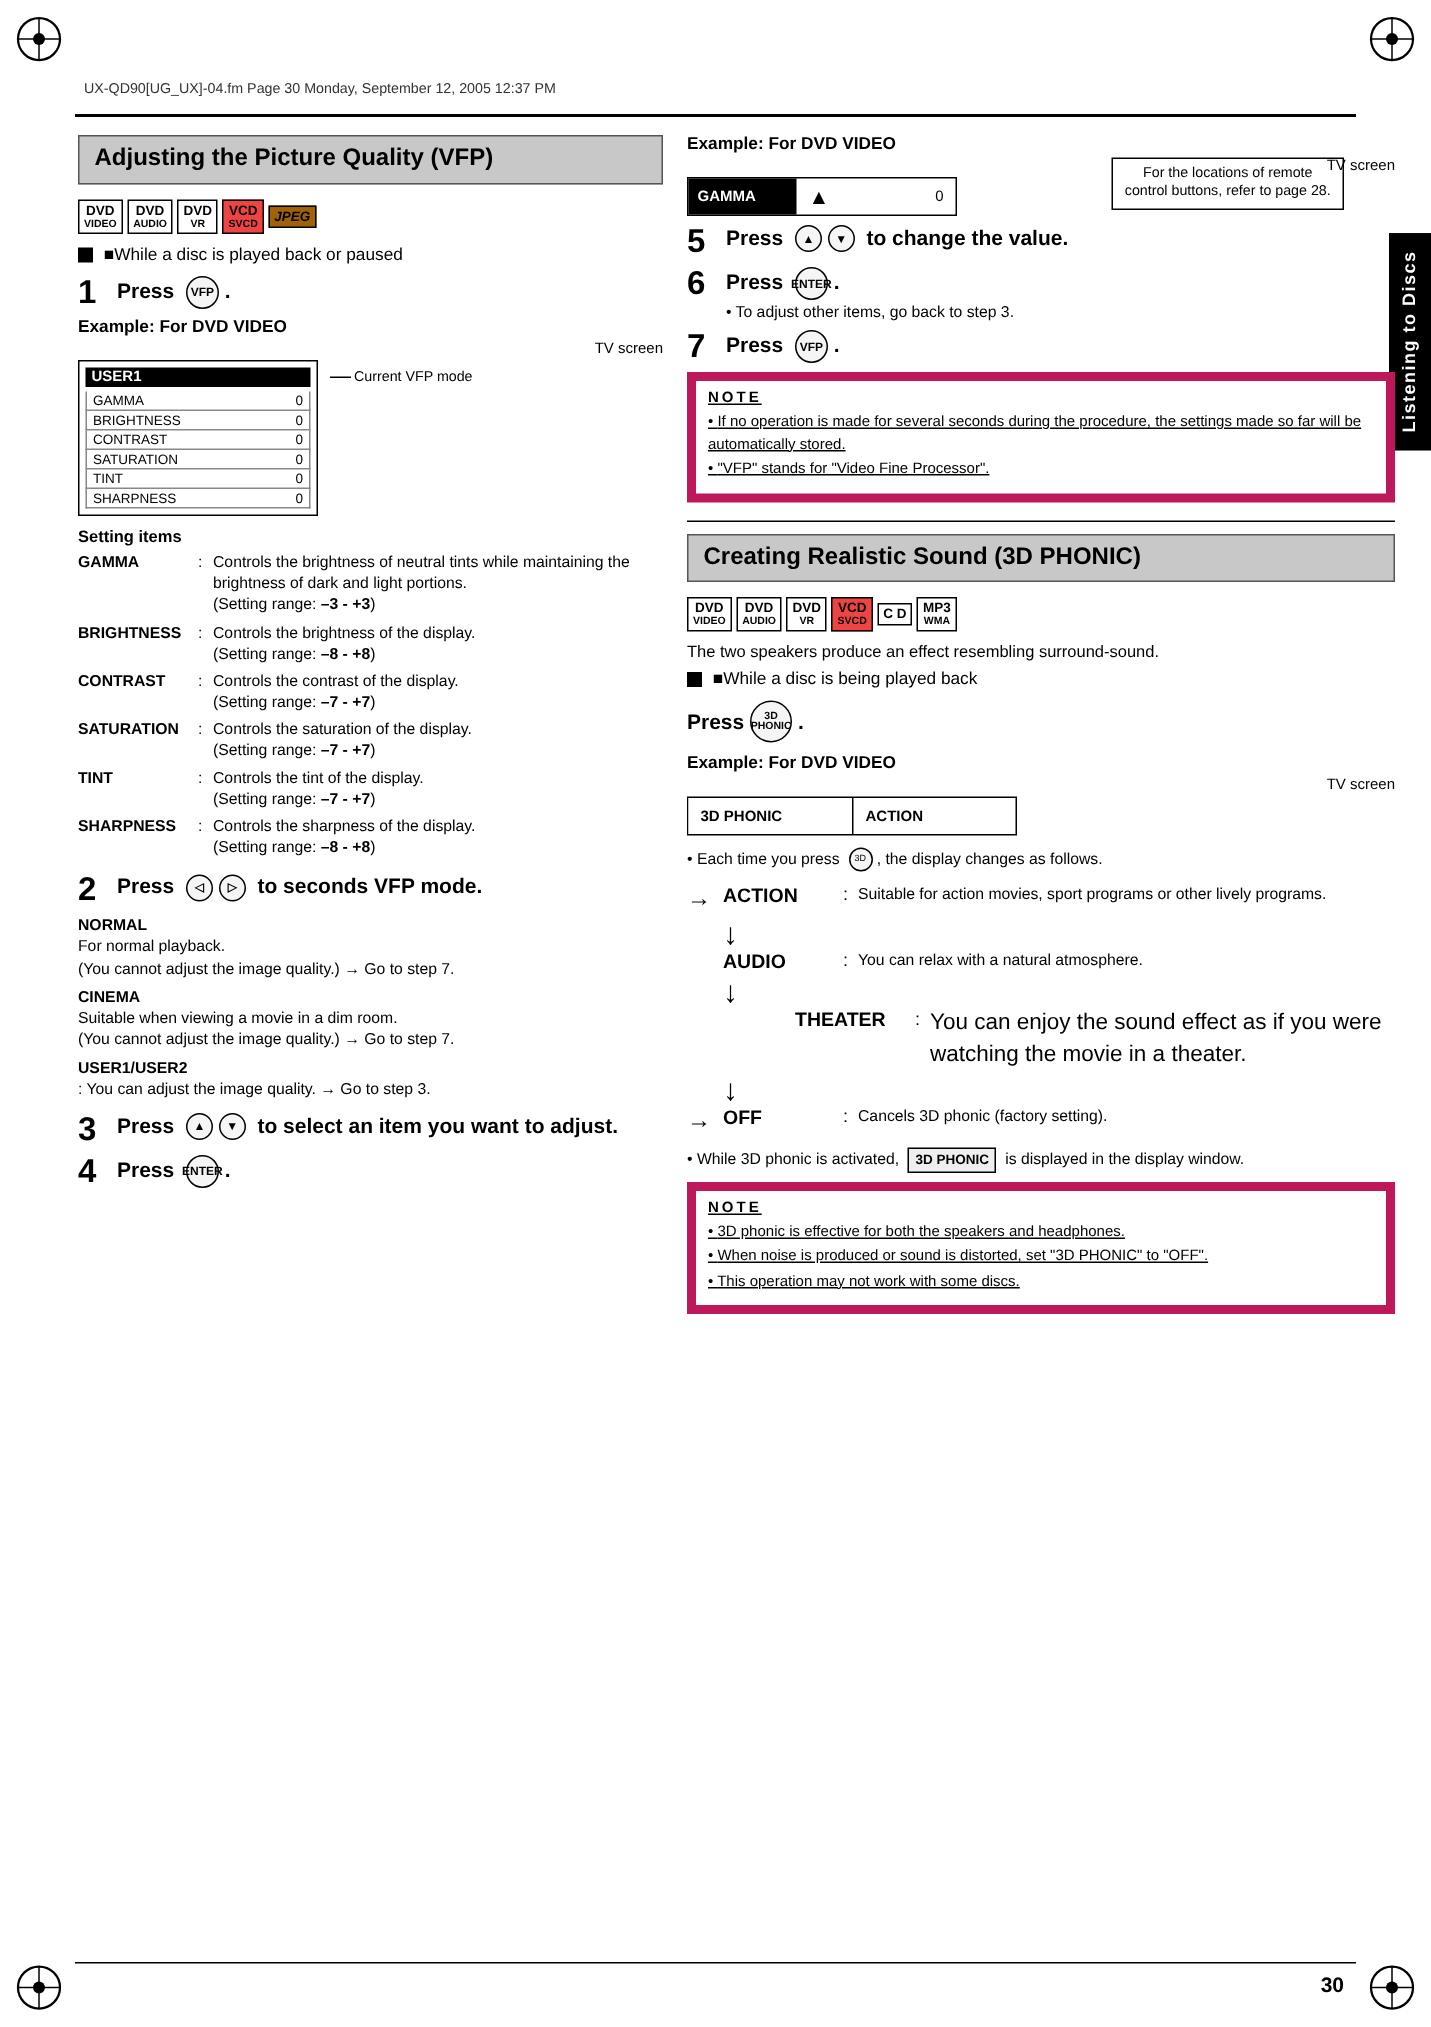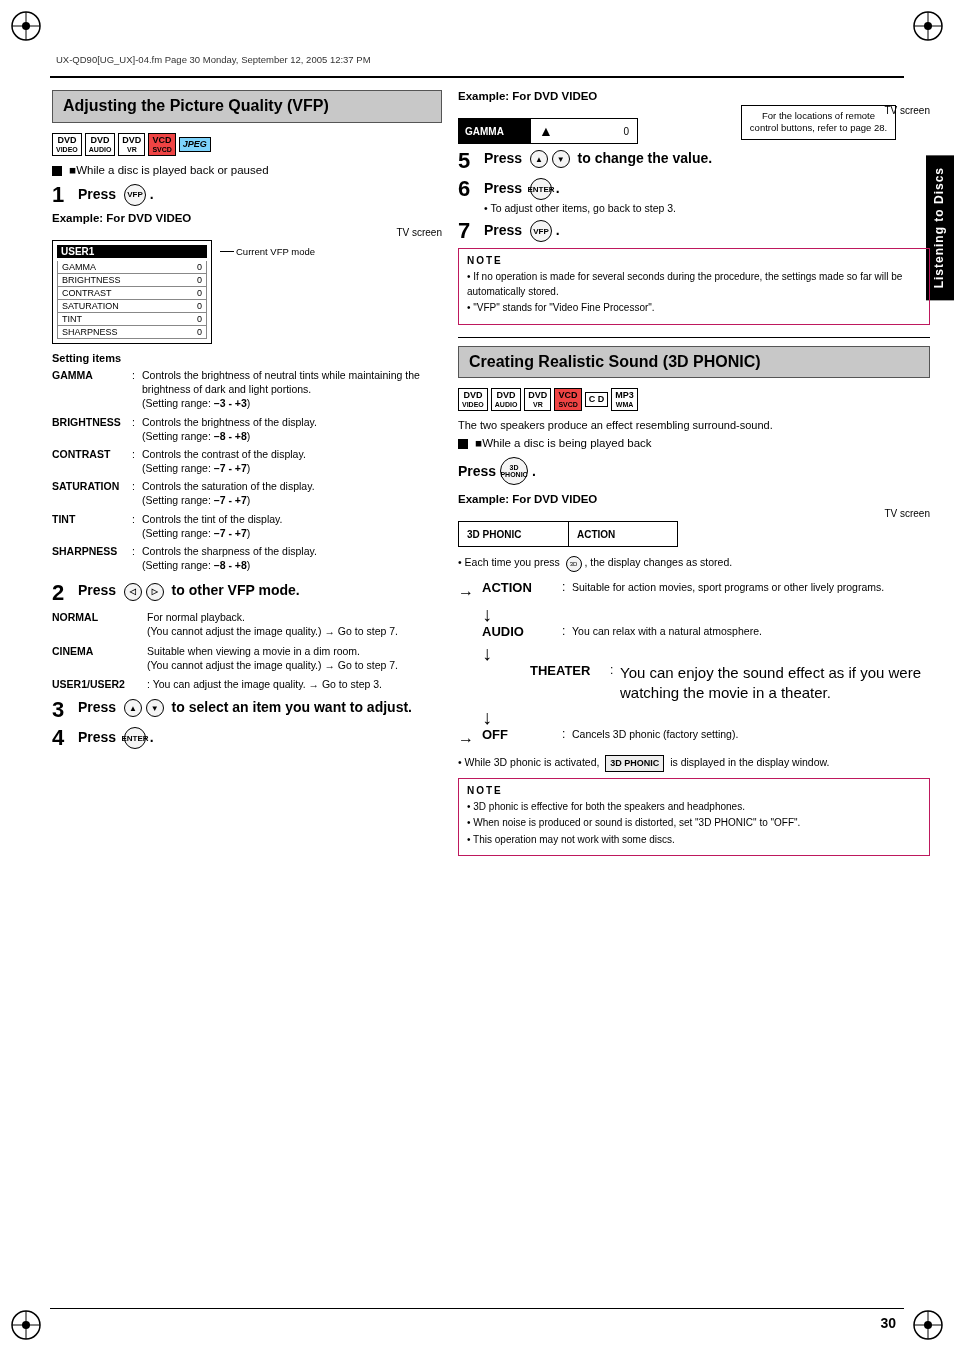--- a/index.html
+++ b/index.html
@@ -133,21 +133,21 @@
       font-size: 8px;
       font-weight: bold;
       padding: 1px 3px;
       text-align: center;
       line-height: 1.2;
     }
     .badge-dvd-video { background: #fff; }
     .badge-dvd-audio { background: #fff; }
     .badge-dvd-vr { background: #fff; }
     .badge-vcd-svcd { background: #ef4444; }
-    .badge-jpeg { background: #7dd3fc; font-style: italic; }
+    .badge-jpeg { background: #a16207; font-style: italic; }
     .badge-cd { background: #fff; }
     .badge-mp3-wma { background: #fff; }
 
     
     .black-square {
       display: inline-block;
       width: 10px;
       height: 10px;
       background: #000;
       margin-right: 4px;
@@ -270,23 +270,24 @@
     .setting-colon {
       width: 10px;
       flex-shrink: 0;
     }
     .setting-desc {
       flex: 1;
     }
 
     
     .note-box {
-      border: 1px solid #be185d;
+      border: 6px solid #be185d;
       padding: 6px 8px;
       margin-top: 6px;
+      text-decoration: underline;
     }
     .note-title {
       font-size: 10px;
       font-weight: bold;
       margin-bottom: 4px;
       letter-spacing: 2px;
     }
     .note-text {
       font-size: 10px;
       line-height: 1.45;
@@ -376,20 +377,21 @@
 
     
     .mode-select-area {
       margin: 4px 0 8px 0;
     }
     .mode-row {
       display: flex;
       font-size: 10.5px;
       margin-bottom: 5px;
       line-height: 1.35;
+      flex-direction: column;
     }
     .mode-name {
       width: 85px;
       flex-shrink: 0;
       font-weight: bold;
     }
     .mode-colon {
       width: 10px;
     }
     .mode-desc { flex: 1; }
@@ -592,21 +594,21 @@
       </div>
     </div>
 
     <div class="step">
       <div class="step-num">2</div>
       <div class="step-content">
         <div class="step-label">
           <span>Press</span>&nbsp;
           <span class="btn-circle-small">◁</span>
           <span class="btn-circle-small">▷</span>
-          &nbsp;<span>to other VFP mode.</span>
+          &nbsp;<span>to seconds VFP mode.</span>
         </div>
       </div>
     </div>
 
     <div class="mode-select-area">
       <div class="mode-row">
         <div class="mode-name">NORMAL</div>
         <div class="mode-colon"></div>
         <div class="mode-desc">For normal playback.<br>(You cannot adjust the image quality.) → Go to step 7.</div>
       </div>
@@ -749,21 +751,21 @@
     <div class="tv-screen-label">TV screen</div>
 
     <div class="phonic-screen">
       <div class="phonic-label-cell">3D PHONIC</div>
       <div class="phonic-value-cell">ACTION</div>
     </div>
 
     <div class="each-time-note">
       <span>• Each time you press</span>&nbsp;
       <span class="btn-circle-small" style="font-size:6px; width:16px; height:16px;">3D</span>
-      <span>, the display changes as stored.</span>
+      <span>, the display changes as follows.</span>
     </div>
 
     <div class="flow-diagram">
 
       <div class="flow-row">
         <div style="width:24px; display:flex; align-items:center; font-size:16px; color:#000; padding-top:2px;">→</div>
         <div style="min-width:80px; font-size:13px; font-weight:bold;">ACTION</div>
         <div style="width:10px;">:</div>
         <div style="font-size:10.5px; flex:1; line-height:1.35;">Suitable for action movies, sport programs or other lively programs.</div>
       </div>

